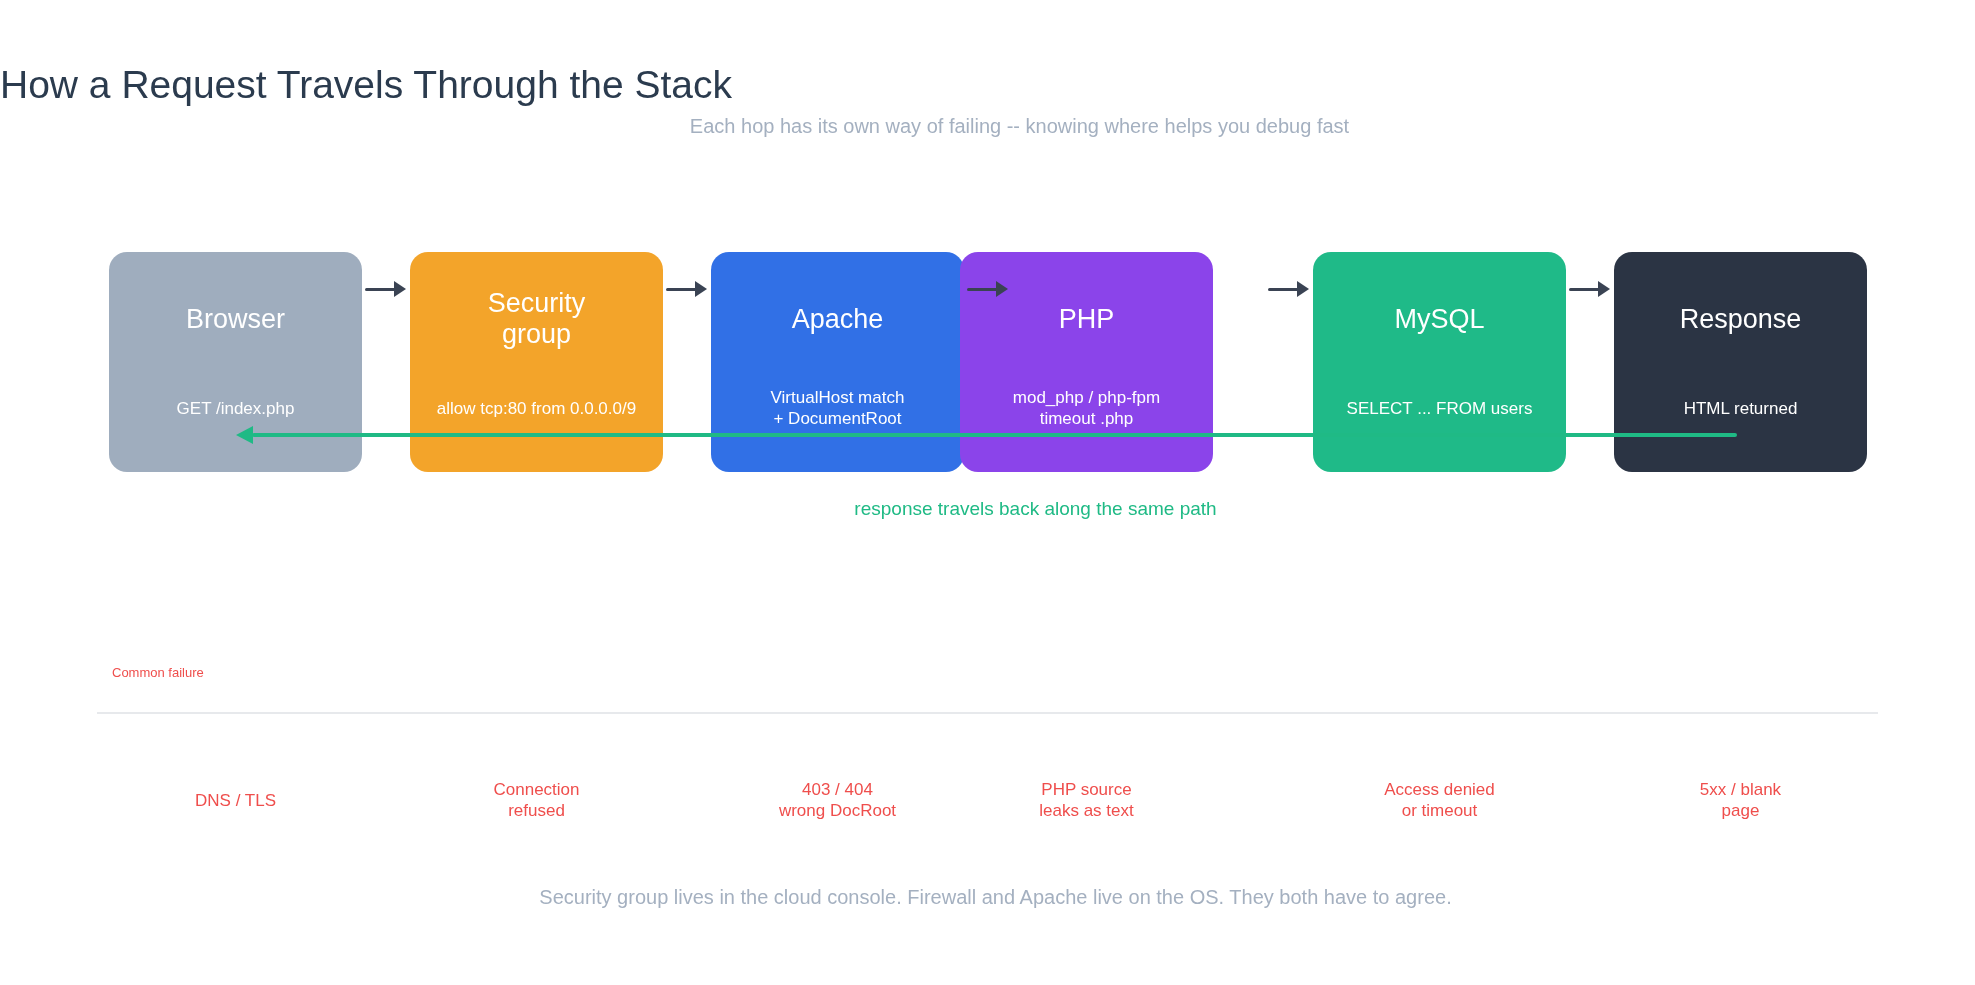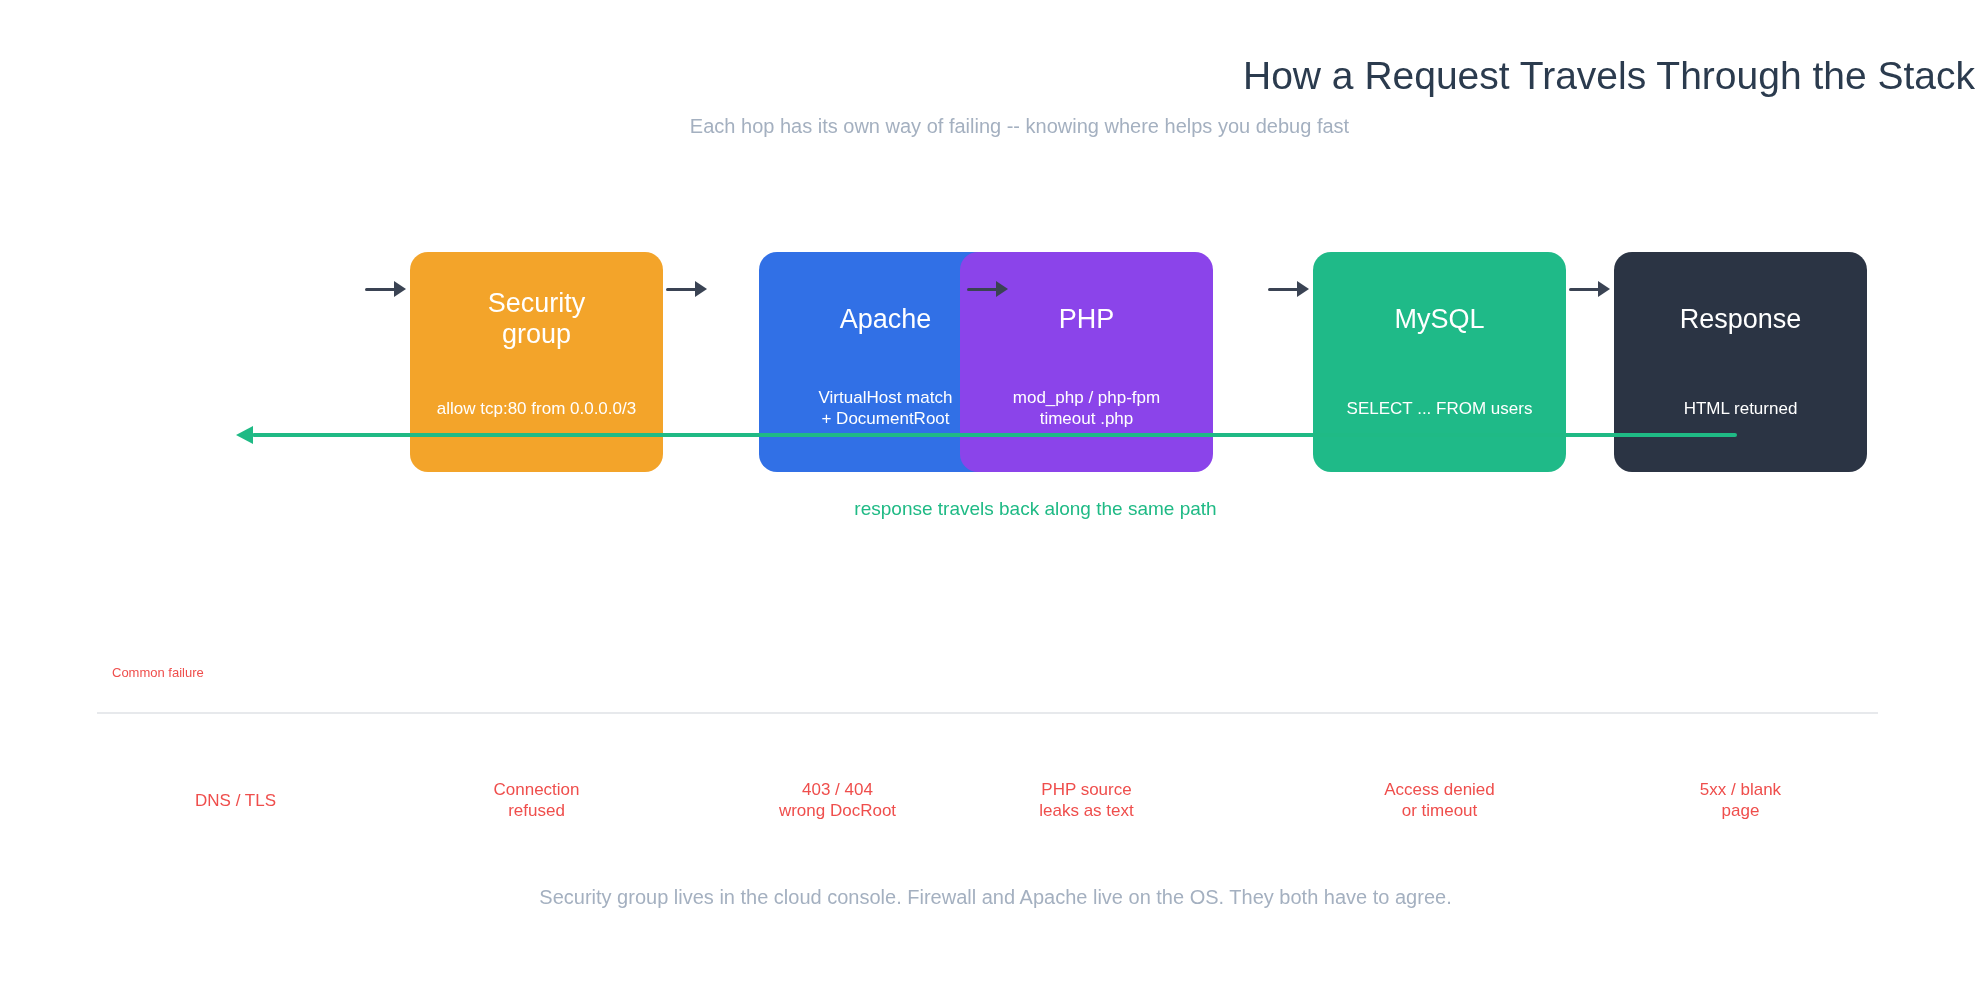--- a/index.html
+++ b/index.html
@@ -1,21 +1,21 @@
 <!DOCTYPE html>
 <html style="--title-dark: #2B3B4E; --muted-gray: #A4B0C0; --arrow-dark: #3A4353; --return-green: #1FBA85; --failure-red: #EF4E4C; --divider: #E7E9EC;"><head>
 <meta charset="utf-8">
 <style>
   html,body{margin:0;padding:0;background:#ffffff;}
   .canvas{
     position:relative;width:1975px;height:985px;background:#ffffff;overflow:hidden;
     font-family:"Liberation Sans","DejaVu Sans",sans-serif;
   }
   .title{
-    position:absolute;left:0;top:53px;width:100%;text-align:right;
+    position:absolute;left:0;top:62px;width:100%;text-align:left;
     font-size:39px;font-weight:400;line-height:46px;color:var(--title-dark,#2B3B4E);margin:0;
   }
   .subtitle{
     position:absolute;left:0;top:113px;width:100%;text-align:center;
     font-size:20px;line-height:26px;color:var(--muted-gray,#A4B0C0);margin-left:32px;
   }
   .node{
     position:absolute;top:252px;width:253px;height:220px;border-radius:18px;
   }
   .n0{left:109px}.n1{left:410px}.n2{left:711px}.n3{left:960px}.n4{left:1313px}.n5{left:1614px}
@@ -72,26 +72,30 @@
   }
 </style>
 </head>
 <body>
 
 <div class="canvas">
 
   <h1 class="title">How a Request Travels Through the Stack</h1>
   <div class="subtitle">Each hop has its own way of failing -- knowing where helps you debug fast</div>
 
+  <div class="node n0" style="background-color: rgb(159, 173, 190);">
+    <div class="node-label">Browser</div>
+    <div class="node-detail">GET /index.php</div>
+  </div>
   <div class="node n1" style="background-color: rgb(243, 164, 42);">
     <div class="node-label">Security
 group</div>
-    <div class="node-detail">allow tcp:80 from 0.0.0.0/3</div>
+    <div class="node-detail">allow tcp:80 from 0.0.0.0/9</div>
   </div>
-  <div class="node n2" style="background-color: rgb(49, 112, 230); margin-left: 48px;">
+  <div class="node n2" style="background-color: rgb(49, 112, 230);">
     <div class="node-label">Apache</div>
     <div class="node-detail">VirtualHost match
 + DocumentRoot</div>
   </div>
   <div class="node n3" style="background-color: rgb(139, 68, 234);">
     <div class="node-label">PHP</div>
     <div class="node-detail">mod_php / php-fpm
 timeout .php</div>
   </div>
   <div class="node n4" style="background-color: rgb(31, 186, 136);">

